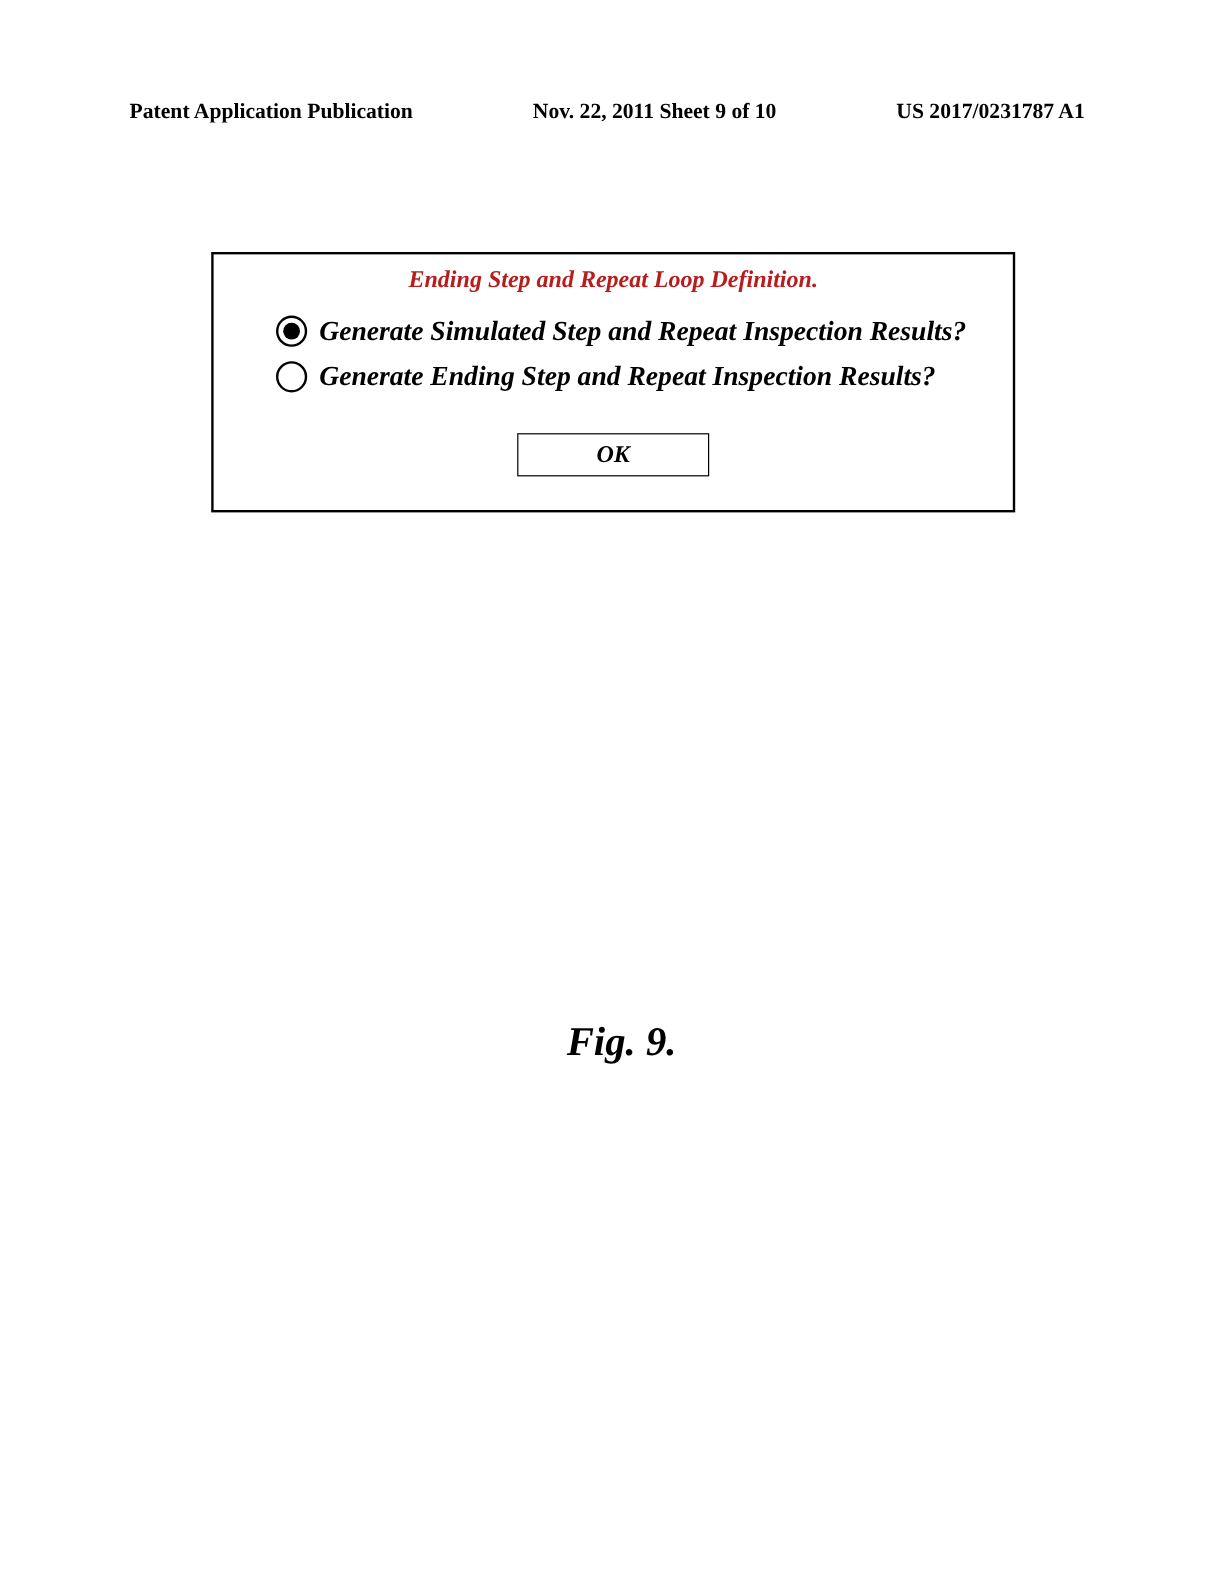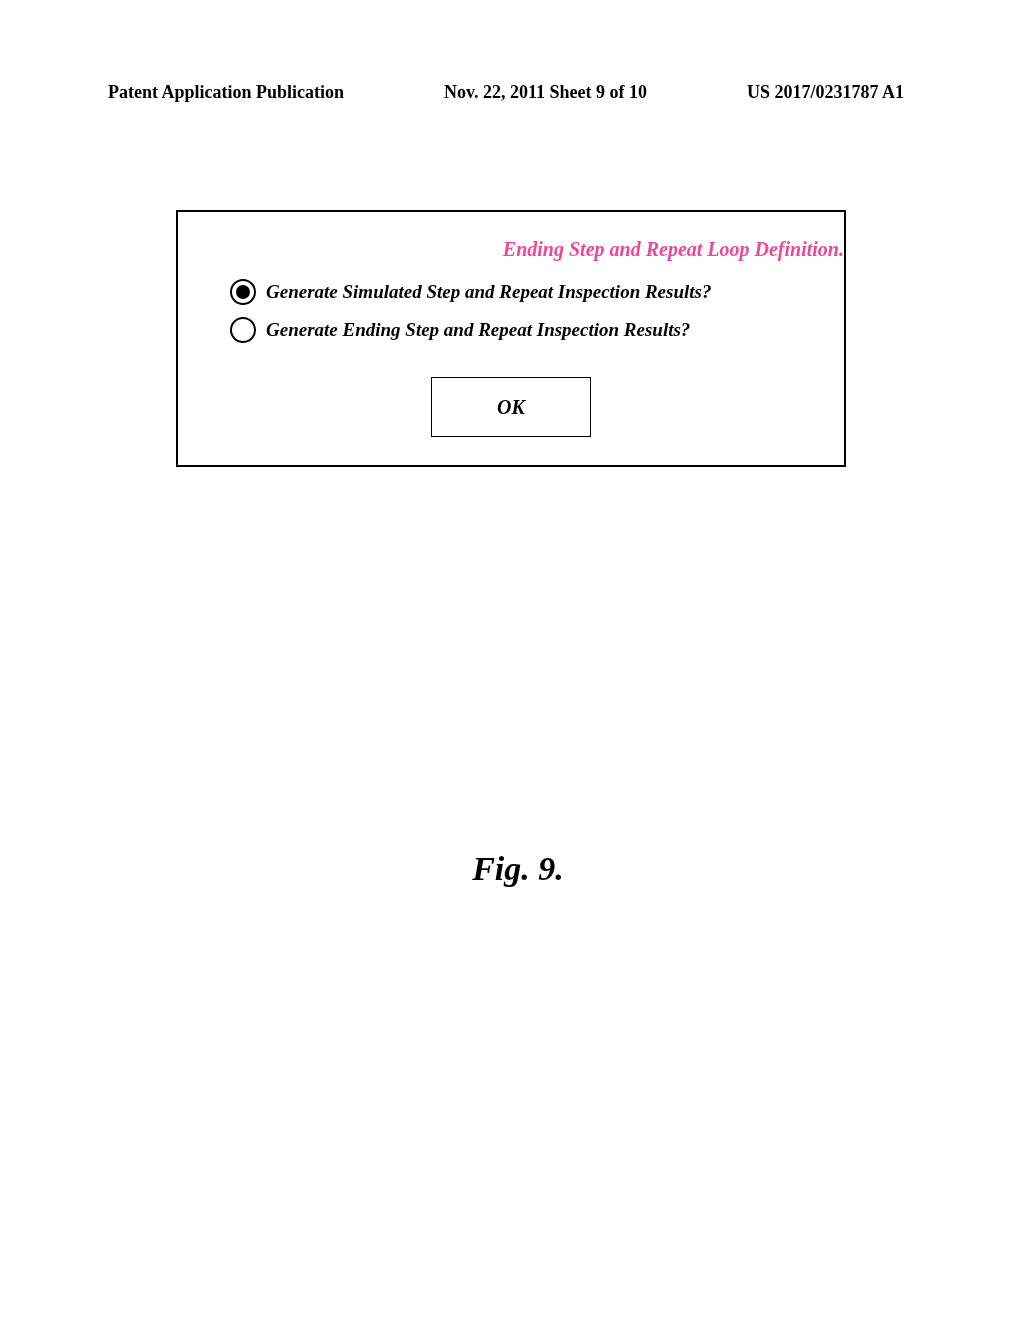--- a/index.html
+++ b/index.html
@@ -37,26 +37,26 @@
     .dialog-box {
       position: absolute;
       top: 210px;
       left: 176px;
       width: 670px;
       border: 2px solid #000;
       background: #fff;
       padding: 0;
     }
     .dialog-title {
-      text-align: right;
+      text-align: center;
       font-style: italic;
       font-weight: bold;
       font-size: 20px;
-      padding: 26px 0 8px 0;
-      color: #ec4899;
+      padding: 10px 0 8px 0;
+      color: #b91c1c;
     }
     .dialog-body {
       padding: 10px 30px 0 30px;
     }
     .section-label {
       font-style: italic;
       font-weight: bold;
       font-size: 19px;
       margin-bottom: 8px;
       color: #000;
@@ -80,32 +80,32 @@
     }
     .radio-inner {
       width: 14px;
       height: 14px;
       background: #000;
       border-radius: 50%;
     }
     .radio-label {
       font-style: italic;
       font-weight: bold;
-      font-size: 19px;
+      font-size: 23px;
       color: #000;
     }
     .button-row {
       display: flex;
       justify-content: center;
       gap: 120px;
       padding: 22px 0 28px 0;
     }
     .btn {
       width: 160px;
-      height: 60px;
+      height: 36px;
       border: 1px solid #000;
       background: #fff;
       display: flex;
       align-items: center;
       justify-content: center;
       font-style: italic;
       font-weight: bold;
       font-size: 20px;
       color: #000;
       cursor: pointer;

